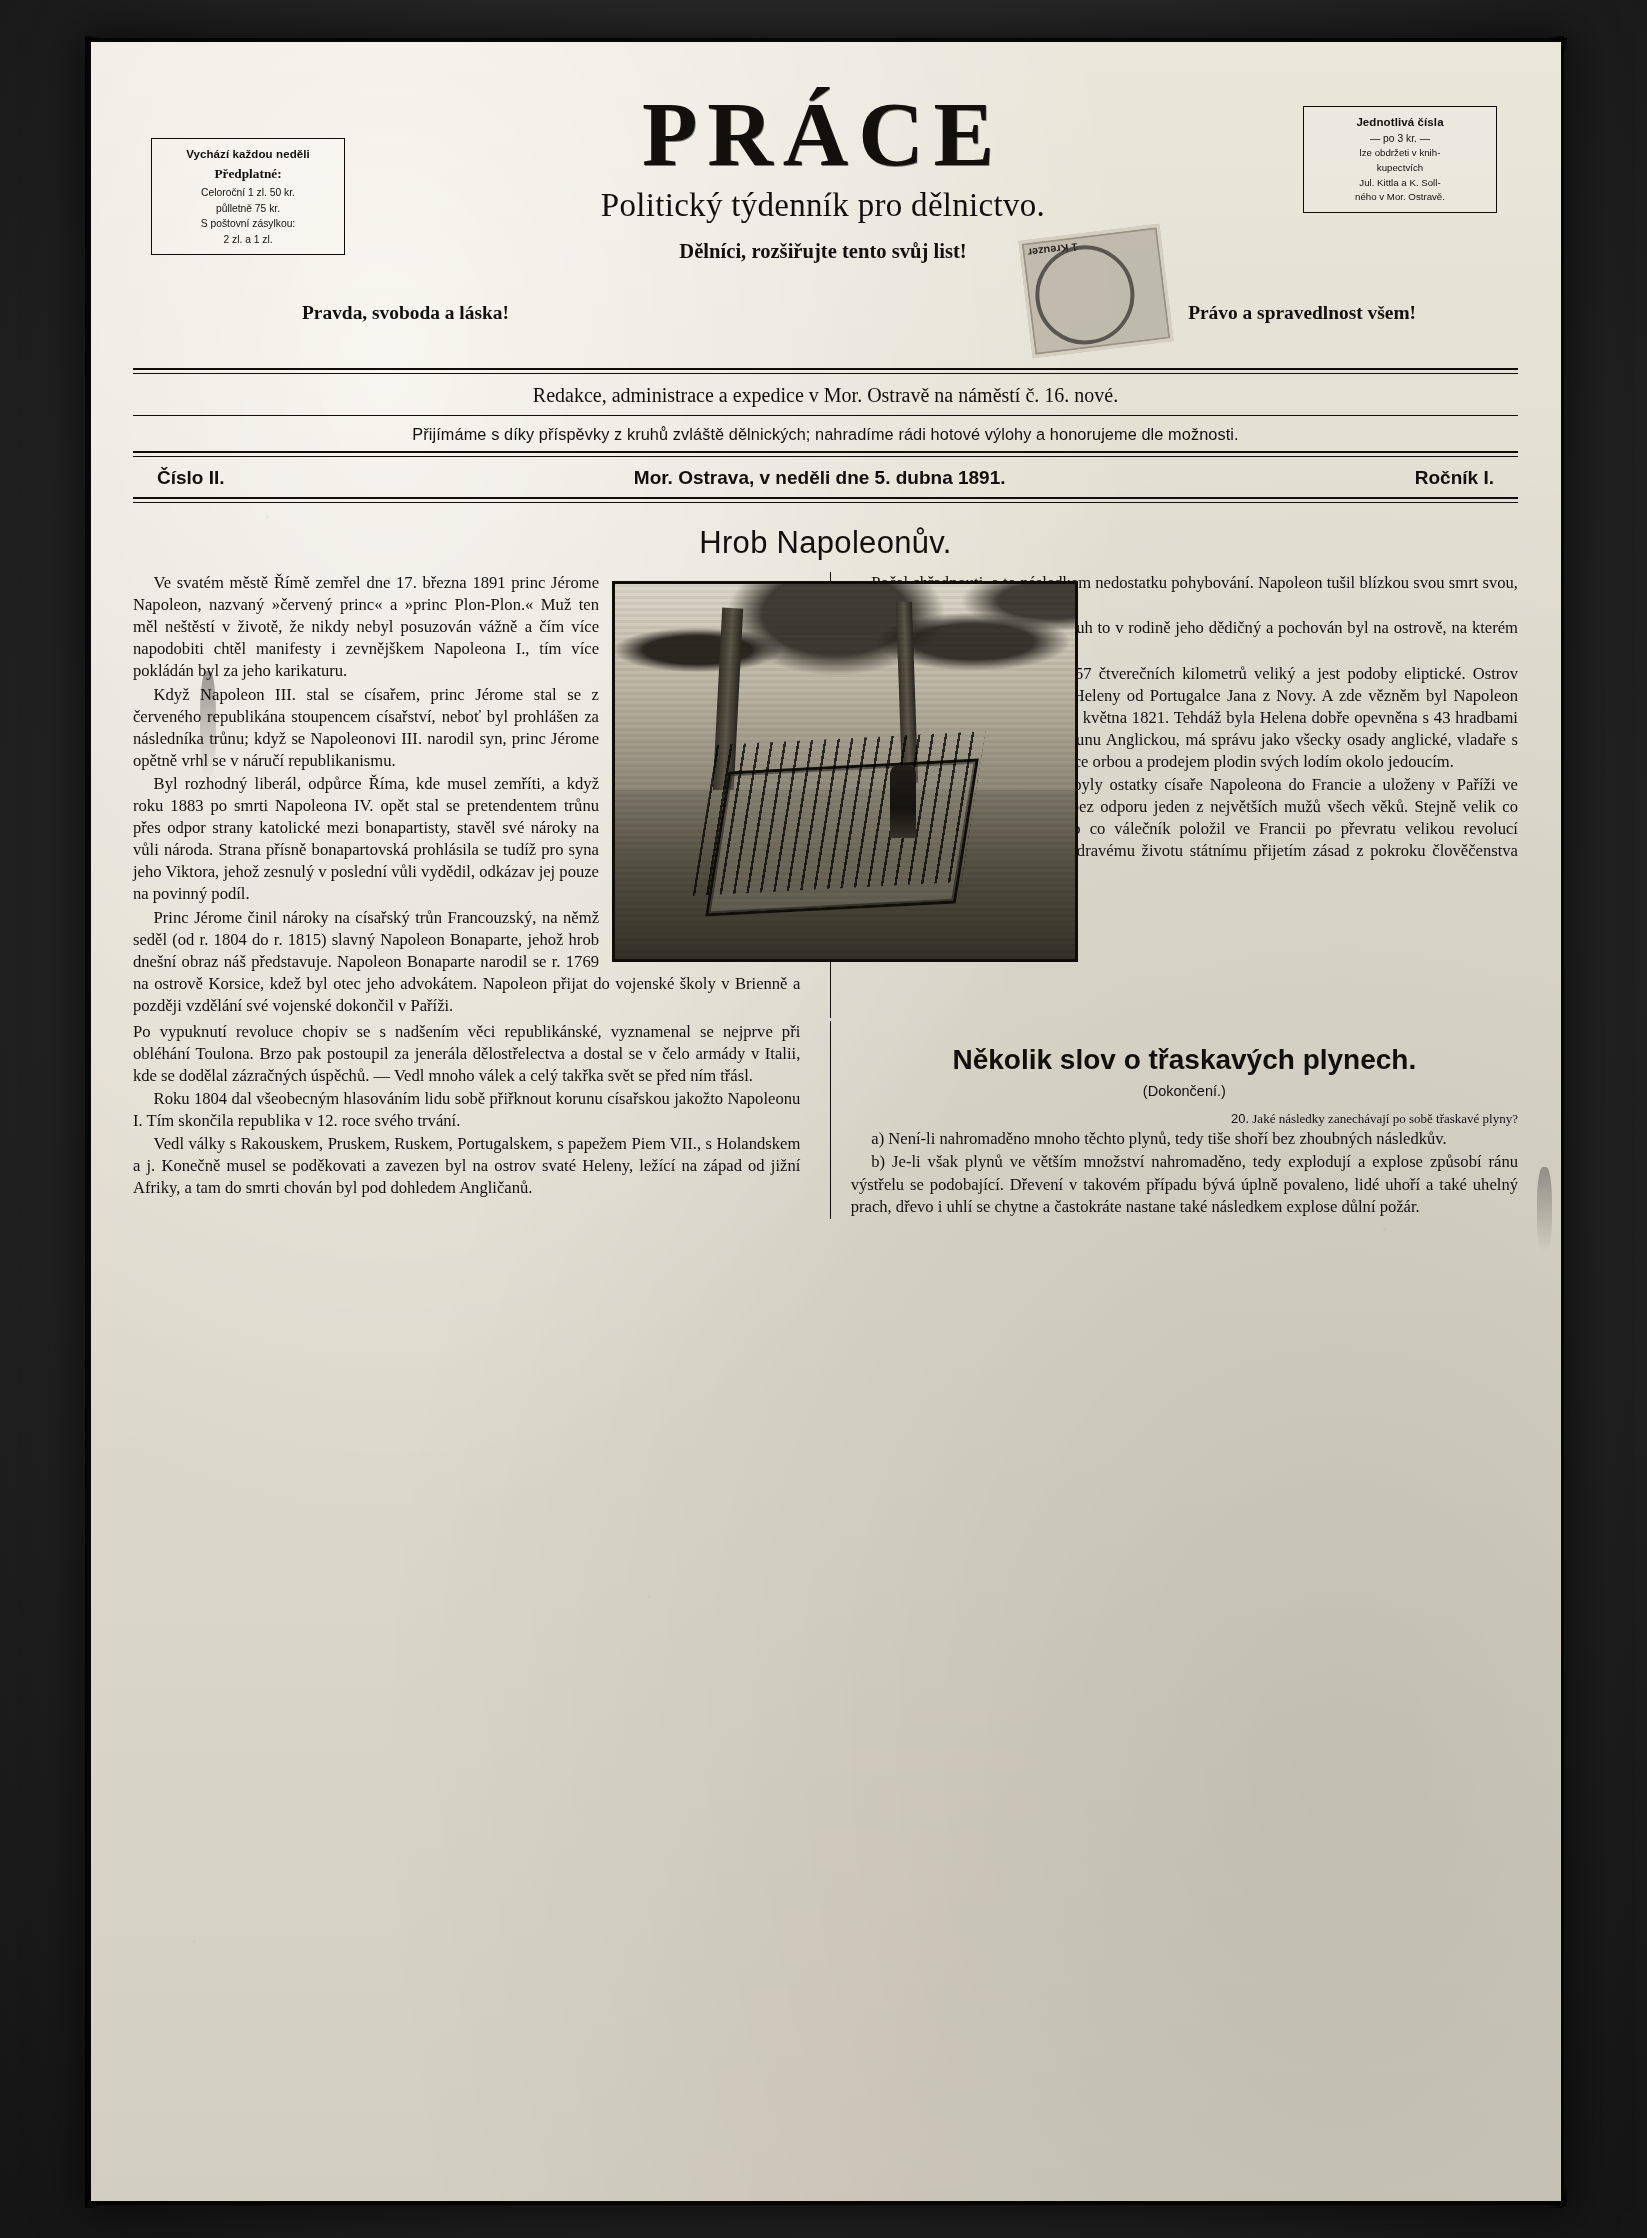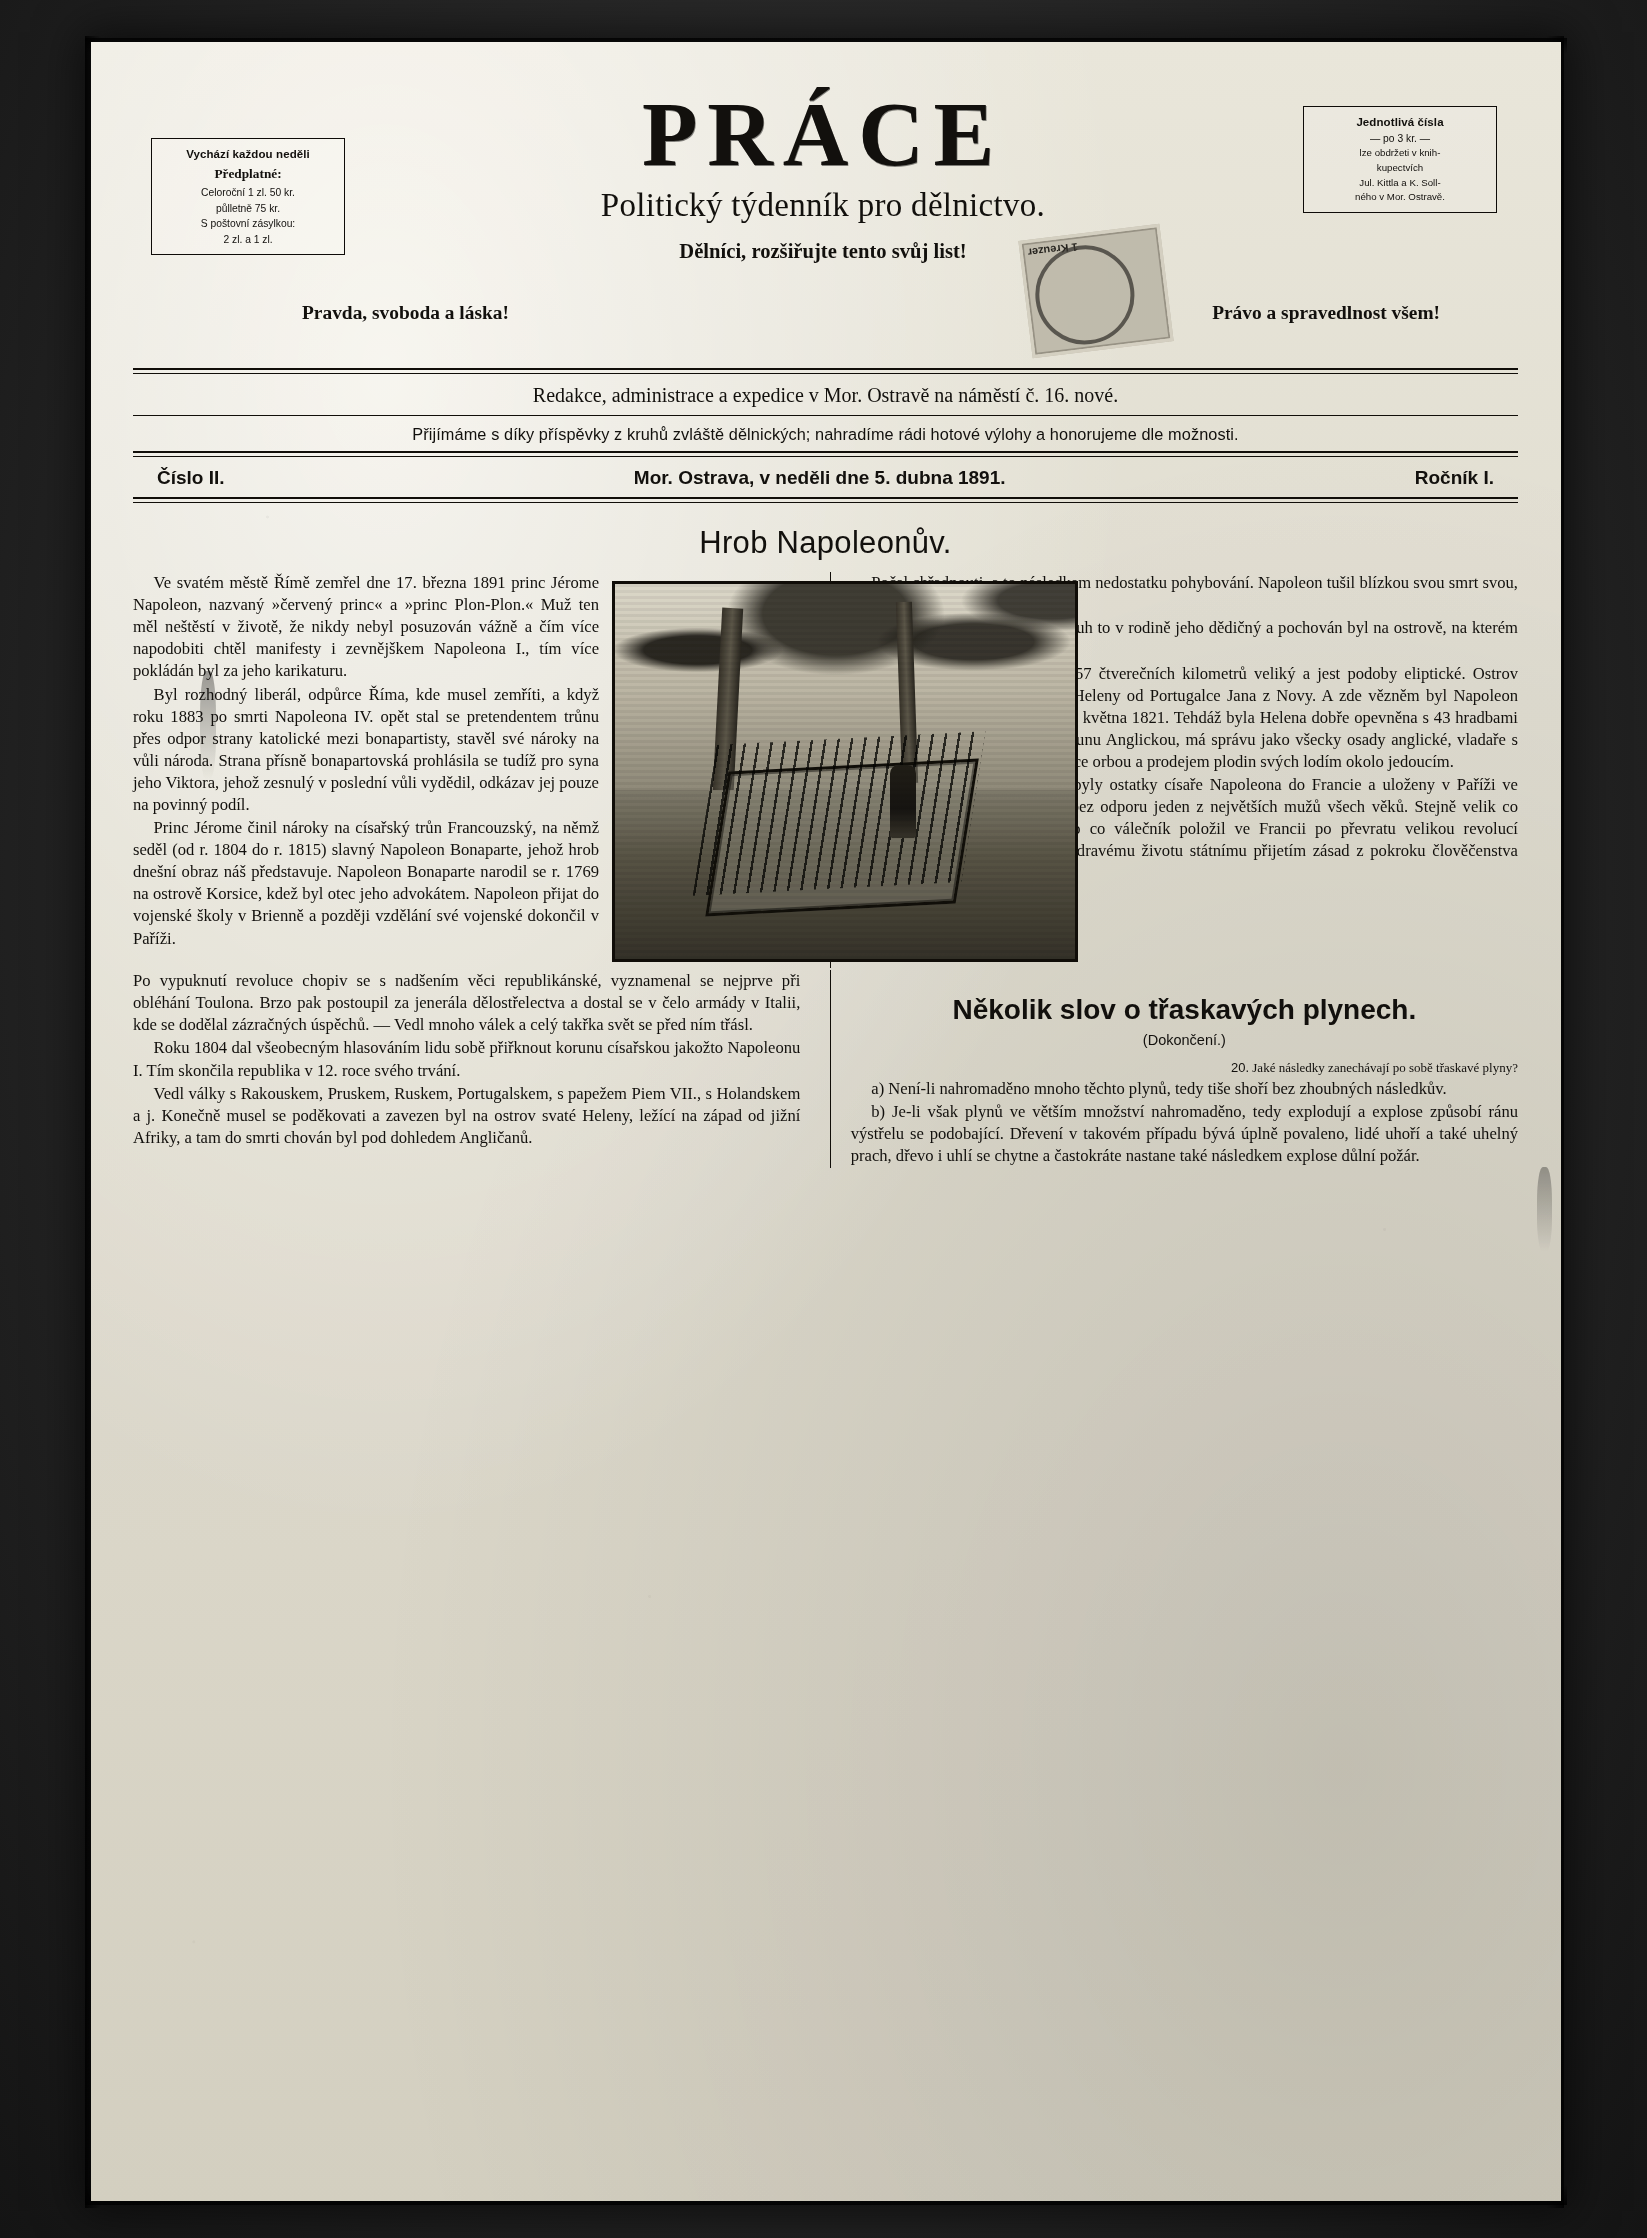--- a/index.html
+++ b/index.html
@@ -137,21 +137,21 @@
     position: absolute;
     left: 18px; top: 224px;
     width: 1349px;
     display: flex;
     justify-content: space-between;
     font-family: "Liberation Serif", serif;
     font-size: 19.4px;
     font-weight: bold;
   }
   .motto-left  { margin-left: 151px; }
-  .motto-right { margin-right: 60px; font-family: Liberation Serif, serif; }
+  .motto-right { margin-right: 84px; font-family: Liberation Serif, serif; }
 
   
   .stamp {
     position: absolute;
     left: 892px; top: 154px;
     width: 136px; height: 112px;
     transform: rotate(-7deg);
     background: #b9b4a6;
     border: 3px solid #cfcabc;
     box-shadow: inset 0 0 0 1.8px #8e897c;
@@ -423,20 +423,21 @@
             <div class="trunk1"></div>
             <div class="trunk2"></div>
             <div class="ground"></div>
             <div class="grave"></div>
             <div class="rails"></div>
             <div class="figureman"></div>
             <div class="grain"></div>
           </div>
 
           <p>Ve svatém městě Římě zemřel dne 17. března 1891 princ Jérome Napoleon, nazvaný »červený princ« a »princ Plon-Plon.« Muž ten měl neštěstí v životě, že nikdy nebyl posuzován vážně a čím více napodobiti chtěl manifesty i zevnějškem Napoleona I., tím více pokládán byl za jeho karikaturu.</p>
+          <p>Když Napoleon III. stal se císařem, princ Jérome stal se z červeného republikána stoupencem císařství, neboť byl prohlášen za následníka trůnu; když se Napoleonovi III. narodil syn, princ Jérome opětně vrhl se v náručí republikanismu.</p>
           <p>Byl rozhodný liberál, odpůrce Říma, kde musel zemříti, a když roku 1883 po smrti Napoleona IV. opět stal se pretendentem trůnu přes odpor strany katolické mezi bonapartisty, stavěl své nároky na vůli národa. Strana přísně bonapartovská prohlásila se tudíž pro syna jeho Viktora, jehož zesnulý v poslední vůli vydědil, odkázav jej pouze na povinný podíl.</p>
           <p>Princ Jérome činil nároky na císařský trůn Francouzský, na němž seděl (od r. 1804 do r. 1815) slavný Napoleon Bonaparte, jehož hrob dnešní obraz náš představuje. Napoleon Bonaparte narodil se r. 1769 na ostrově Korsice, kdež byl otec jeho advokátem. Napoleon přijat do vojenské školy v Brienně a později vzdělání své vojenské dokončil v Paříži.</p>
         </div>
 
         <div class="col col-right">
           <p>Počal chřadnouti, a to následkem nedostatku pohybování. Napoleon tušil blízkou svou smrt svou, která nastoupila 5. máje 1821.</p>
           <p>Zemřel na raka v žaludku, neduh to v rodině jeho dědičný a pochován byl na ostrově, na kterém byl své dni dokonal.</p>
           <p>Ostrov svatá Helena jest asi 57 čtverečních kilometrů veliký a jest podoby eliptické. Ostrov odkryt byl roku 1502 v den sv. Heleny od Portugalce Jana z Novy. A zde vězněm byl Napoleon Bonaparte od 17. října 1815 do 5. května 1821. Tehdáž byla Helena dobře opevněna s 43 hradbami a 249 děly. Osada náleží pod korunu Anglickou, má správu jako všecky osady anglické, vladaře s radou atd. Obyvatelé živí se nejvíce orbou a prodejem plodin svých lodím okolo jedoucím.</p>
           <p>Teprve roku 1840 přivezeny byly ostatky císaře Napoleona do Francie a uloženy v Paříži ve chrámu invalidů. Napoleon byl bez odporu jeden z největších mužů všech věků. Stejně velik co organisator a zá konodárce jako co válečník položil ve Francii po převratu velikou revolucí způsobeném základ k novému, zdravému životu státnímu přijetím zásad z pokroku člověčenstva vyplývajících.</p>
         </div>

